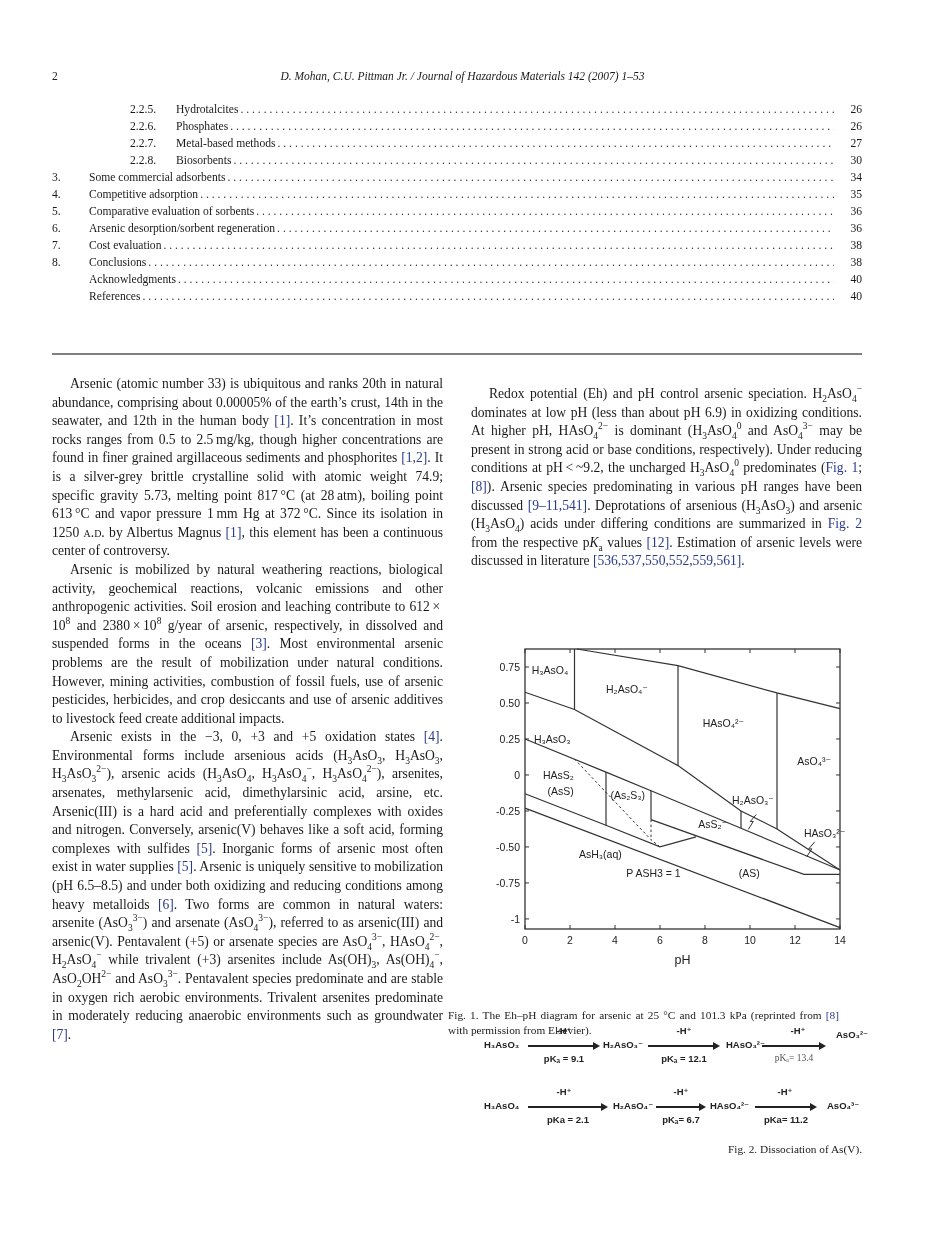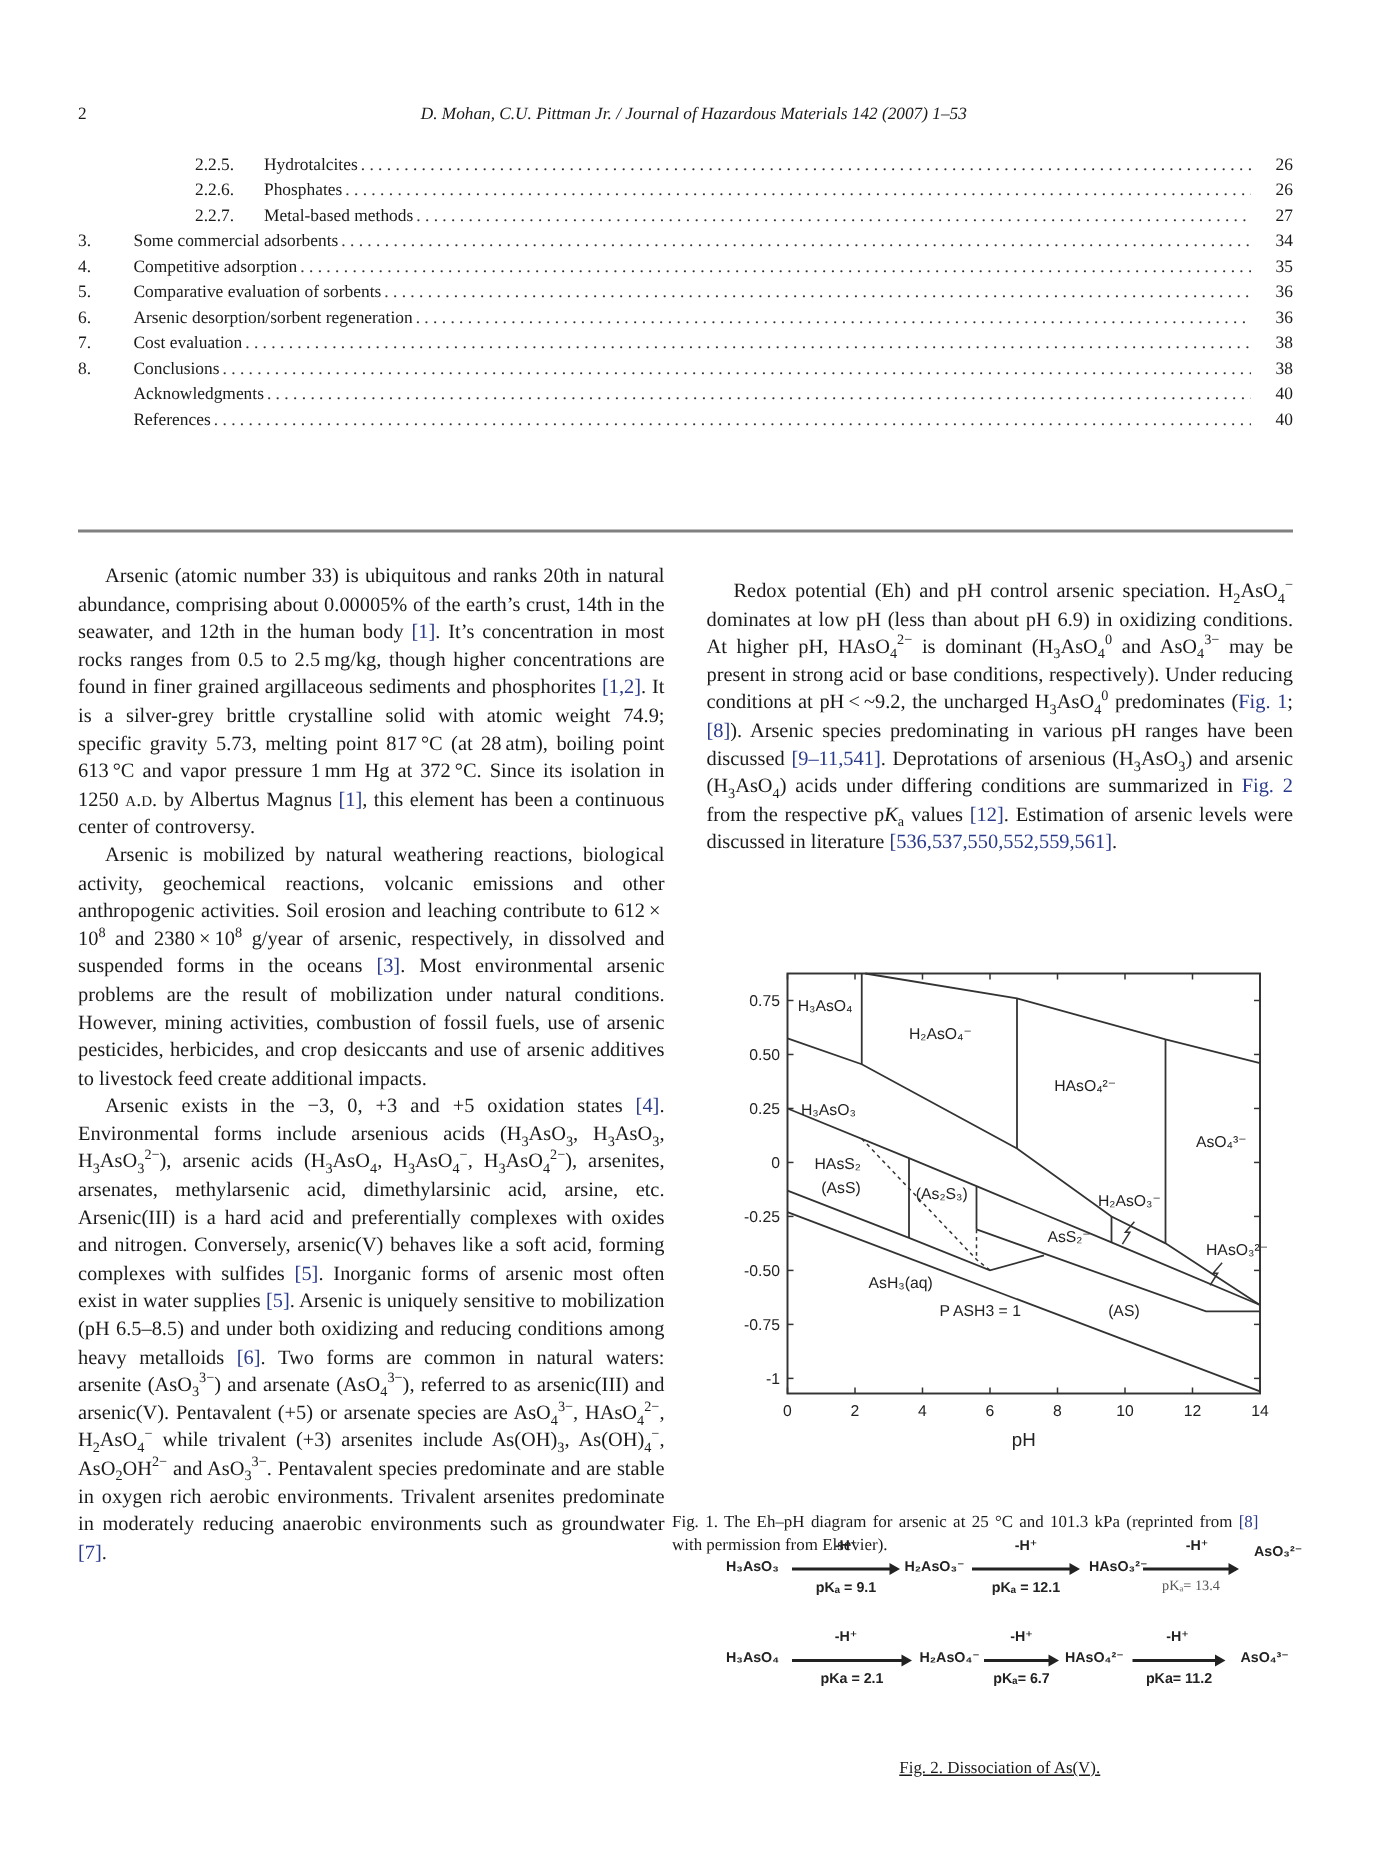--- a/index.html
+++ b/index.html
@@ -39,21 +39,21 @@
 
   .fig2 { left: 470px; top: 1025px; width: 400px; height: 110px;
           font-family: "Liberation Sans", "DejaVu Sans", sans-serif; font-size: 9.5px; font-weight: bold; color: #222; }
   .sp { position: absolute; white-space: nowrap; }
   .arrow { position: absolute; height: 2px; background: #222; }
   .arrow::after { content: ""; position: absolute; right: -2px; top: -3px; border-left: 7px solid #222;
                   border-top: 4px solid transparent; border-bottom: 4px solid transparent; }
   .hplus { position: absolute; text-align: center; font-size: 9.5px; }
   .pka { position: absolute; text-align: center; }
   .pka.serifish { font-family: "Liberation Serif", serif; font-weight: normal; color: #555; }
-  .fig2-caption { left: 471px; top: 1172px; width: 391px; text-align: center; text-decoration: underline; }
+  .fig2-caption { left: 471px; top: 1142px; width: 391px; text-align: right; }
 </style>
 </head>
 <body>
 
 <div class="abs running-head">
   <span class="page-num">2</span>
   <span class="journal">D. Mohan, C.U. Pittman Jr. / Journal of Hazardous Materials 142 (2007) 1–53</span>
 </div>
 
 <div class="abs toc" id="toc">
@@ -67,20 +67,26 @@
       <span class="toc-num" style="padding-left: 78px; width: 124px; box-sizing: border-box;">2.2.6.</span>
       <span class="toc-title">Phosphates</span>
       <span class="toc-dots"></span>
       <span class="toc-page">26</span>
     </div>
     <div class="toc-row lvl3">
       <span class="toc-num" style="padding-left: 78px; width: 124px; box-sizing: border-box;">2.2.7.</span>
       <span class="toc-title">Metal-based methods</span>
       <span class="toc-dots"></span>
       <span class="toc-page">27</span>
+    </div>
+    <div class="toc-row lvl3">
+      <span class="toc-num" style="padding-left: 78px; width: 124px; box-sizing: border-box;">2.2.8.</span>
+      <span class="toc-title">Biosorbents</span>
+      <span class="toc-dots"></span>
+      <span class="toc-page">30</span>
     </div>
     <div class="toc-row lvl1">
       <span class="toc-num" style="width: 37px;">3.</span>
       <span class="toc-title">Some commercial adsorbents</span>
       <span class="toc-dots"></span>
       <span class="toc-page">34</span>
     </div>
     <div class="toc-row lvl1">
       <span class="toc-num" style="width: 37px;">4.</span>
       <span class="toc-title">Competitive adsorption</span>

